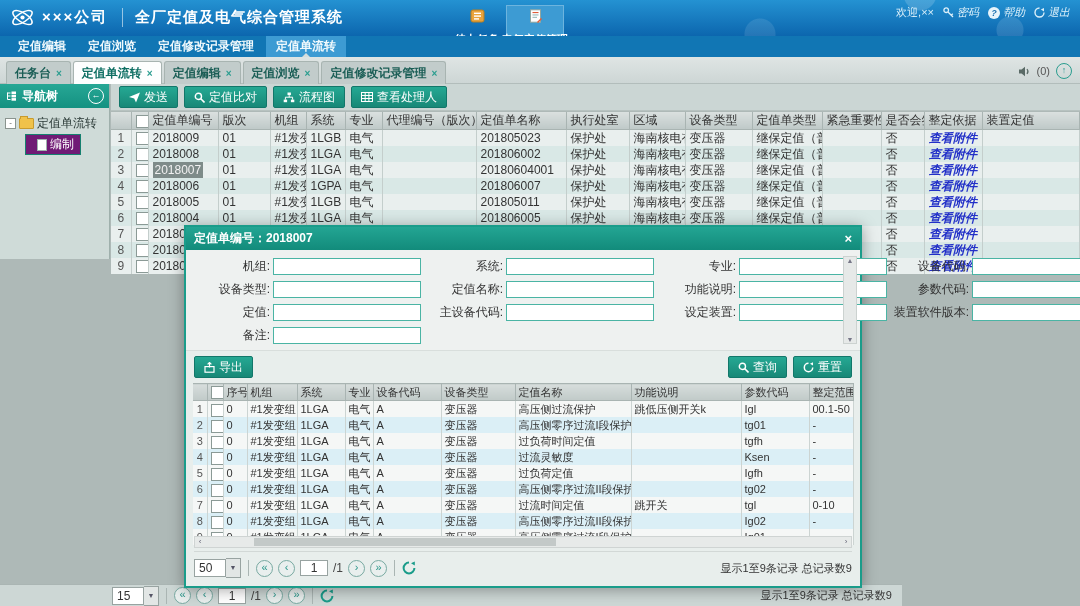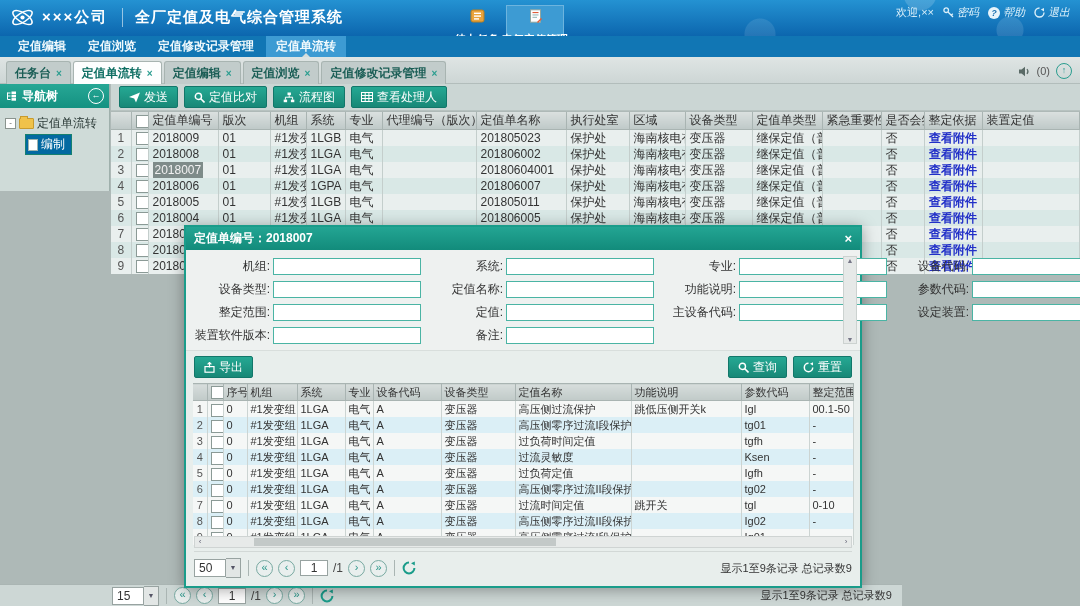--- a/index.html
+++ b/index.html
@@ -36,51 +36,51 @@
             background:linear-gradient(#dfe5e4,#cdd6d5);border-bottom:1px solid #b2bdbb;box-sizing:border-box;}
   .tabs{display:flex;gap:2px;padding:4px 0 0 6px;}
   .tab{height:22px;display:flex;align-items:center;gap:5px;padding:0 8px;background:#c2cccb;
        border:1px solid #a8b4b1;border-bottom:none;border-radius:3px 3px 0 0;color:#1b5e56;cursor:pointer;white-space:nowrap;font-weight:bold;}
   .tab.active{background:#fdfefe;font-weight:bold;color:#0d6e62;}
   .tab .tx{color:#2a9d8f;font-size:10px;}
   .strip-icons{position:absolute;right:8px;top:6px;display:flex;align-items:center;gap:6px;color:#555;font-size:11px;}
   .circ{display:inline-block;width:14px;height:14px;border:1px solid #2a9d8f;border-radius:50%;
         color:#2a9d8f;font-size:9px;line-height:13px;text-align:center;font-weight:bold;}
   
-  .sidebar{position:absolute;left:0;top:84px;width:110px;height:107px;background:#cfdbd8;border-right:1px solid #9fb0ac;box-sizing:border-box;}
+  .sidebar{position:absolute;left:0;top:84px;width:110px;height:175px;background:#cfdbd8;border-right:1px solid #9fb0ac;box-sizing:border-box;}
   .side-hd{height:24px;background:linear-gradient(#27a795,#149181);color:#fff;font-weight:bold;
            display:flex;align-items:center;gap:5px;padding:0 5px;}
   .side-hd .sp{flex:1;}
   .side-hd .circ{border-color:#fff;color:#fff;}
   .tree{padding:7px 5px;}
   .tree-row{display:flex;align-items:center;gap:3px;height:16px;color:#2b3a37;white-space:nowrap;}
   .expander{display:inline-block;width:9px;height:9px;border:1px solid #8a948f;background:#fff;
             font-size:8px;line-height:7px;text-align:center;color:#555;}
   .folder{display:inline-block;width:13px;height:9px;background:#f0c24a;border:1px solid #c89b2e;border-radius:1px;position:relative;}
   .folder::before{content:"";position:absolute;left:0;top:-3px;width:6px;height:2px;background:#f0c24a;border:1px solid #c89b2e;border-bottom:none;}
   .child-chip{margin:3px 0 0 20px;display:inline-flex;align-items:center;gap:3px;
-              background:#0369a1;border:1px solid #16806f;color:#fff;padding:1px 6px 1px 2px;cursor:pointer;}
+              background:#701a75;border:1px solid #16806f;color:#fff;padding:1px 6px 1px 11px;cursor:pointer;}
   .doc{display:inline-block;width:8px;height:10px;background:#fff;border:1px solid #9fb3ae;}
   
   .toolbar{position:absolute;left:111px;top:84px;width:969px;height:27px;background:#cbd6d4;
            border-bottom:1px solid #b7c2c0;display:flex;align-items:center;gap:6px;padding-left:8px;box-sizing:border-box;}
   .btn{display:inline-flex;align-items:center;gap:4px;background:linear-gradient(#25a893,#188877);
        color:#fff;border:1px solid #12776a;border-radius:2px;height:20px;padding:0 9px;font-size:12px;cursor:pointer;white-space:nowrap;}
   table{border-collapse:collapse;table-layout:fixed;}
   .main-table{position:absolute;left:111px;top:112px;width:968px;font-size:12px;background:#e9efee;}
   .main-table th{height:17px;background:linear-gradient(#dae0df,#bfc9c8);border-right:1px solid #a9b4b2;
        border-bottom:1px solid #a9b4b2;font-weight:normal;color:#333;text-align:left;padding:0 4px;
        overflow:hidden;white-space:nowrap;}
   .main-table td{height:16px;line-height:16px;padding:0 4px;border-right:1px solid #c4cecc;
        overflow:hidden;white-space:nowrap;color:#333;}
   tr.odd td{background:#e9efee;} tr.even td{background:#d9e8e6;}
   td.rowno,th.rowno{text-align:center;color:#555;padding:0;}
   .cb{display:inline-block;width:11px;height:11px;background:#fff;border:1px solid #8b9a96;vertical-align:middle;cursor:pointer;}
   .idt.selected{background:#7e8b89;color:#f2f2f2;padding:8px 2px;}
-  .link{color:#2230c8;font-weight:bold;cursor:pointer;}
+  .link{color:#2230c8;font-weight:bold;cursor:pointer;font-style:italic;}
   
   .bottombar{position:absolute;left:0;top:584px;width:902px;height:22px;background:#cdd7d5;
              border-top:1px solid #aab5b3;display:flex;align-items:center;padding:0 10px;box-sizing:border-box;}
   .pager{display:flex;align-items:center;gap:5px;}
   .pgsize{display:inline-flex;align-items:center;cursor:pointer;}
   .pgsize .val{display:inline-block;width:26px;height:16px;line-height:16px;background:#fff;border:1px solid #98a3a1;padding-left:4px;}
   .pgsize .dd{display:inline-block;width:14px;height:18px;background:#e2e6e5;border:1px solid #98a3a1;border-left:none;
               font-size:7px;line-height:18px;text-align:center;color:#556;}
   .pgbtn{display:inline-block;width:15px;height:15px;border:1px solid #78a9a1;border-radius:50%;color:#2a968a;
          font-size:11px;line-height:13px;text-align:center;cursor:pointer;background:#e9efee;}
@@ -577,24 +577,20 @@
         <span class="field">
           <span class="flabel">功能说明:</span>
           <input class="fin" style="">
         </span>
 
         <span class="field">
           <span class="flabel">参数代码:</span>
           <input class="fin" style="">
         </span>
 
-        <span class="field">
-          <span class="flabel">整定范围:</span>
-          <input class="fin" style="">
-        </span>
 
         <span class="field">
           <span class="flabel">定值:</span>
           <input class="fin" style="">
         </span>
 
         <span class="field">
           <span class="flabel">主设备代码:</span>
           <input class="fin" style="">
         </span>

